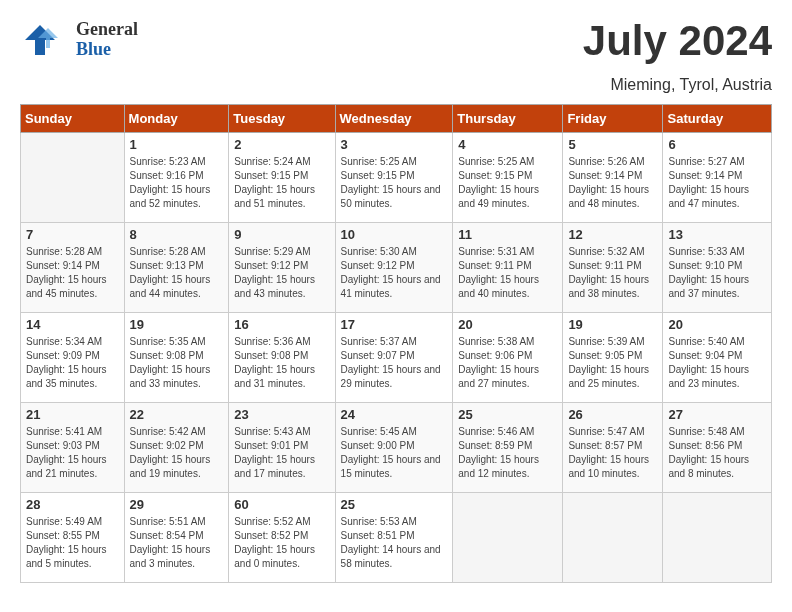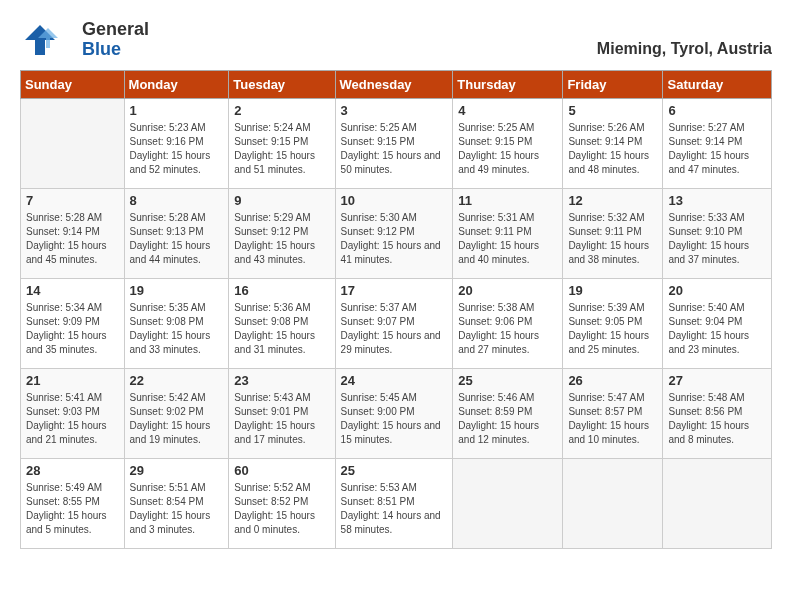--- a/index.html
+++ b/index.html
@@ -12,21 +12,22 @@
     }
     .header {
       display: flex;
       justify-content: space-between;
       align-items: flex-start;
       margin-bottom: 10px;
     }
     .logo {
       display: flex;
       align-items: center;
-      gap: 22px;
+      gap: 16px;
+      font-family: Liberation Serif, serif;
     }
     .logo-text {
       display: flex;
       flex-direction: column;
       line-height: 1.1;
     }
     .logo-general {
       font-size: 18px;
       font-weight: bold;
       color: #333;
@@ -45,22 +46,21 @@
     }
     .month-title {
       font-size: 42px;
       font-weight: bold;
       color: #333;
       line-height: 1;
     }
     .location {
       font-size: 16px;
       color: #333;
-      margin-top: 20px;
-      font-weight: bold;
+      margin-top: 14px;
     }
     table {
       width: 100%;
       border-collapse: collapse;
     }
     thead tr th {
       background-color: #c2410c;
       color: #fff;
       font-size: 13px;
       font-weight: bold;
@@ -107,20 +107,21 @@
     <svg class="logo-icon" viewBox="0 0 40 40">
       <polygon points="20,5 35,20 25,20 25,35 15,35 15,20 5,20" fill="#1a5fa8"></polygon>
       <polygon points="28,8 38,18 30,18 30,28 26,28 26,18 18,18" fill="#6aafe6" opacity="0.7"></polygon>
     </svg>
     <div class="logo-text">
       <span class="logo-general">General</span>
       <span class="logo-blue">Blue</span>
     </div>
   </div>
   <div class="title-block">
+    <div class="month-title">July 2024</div>
     <div class="location">Mieming, Tyrol, Austria</div>
   </div>
 </div>
 
 <table>
   <thead>
     <tr>
     <th>Sunday</th>
         <th>Monday</th>
         <th>Tuesday</th>

